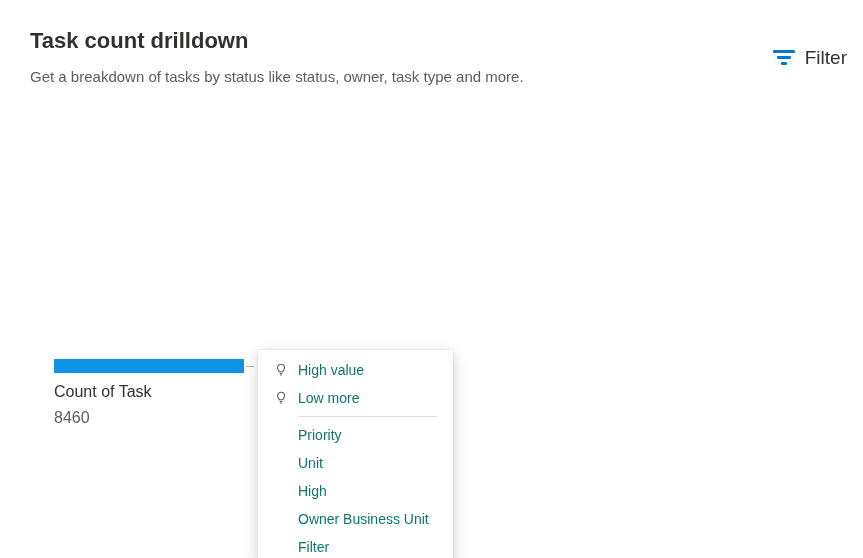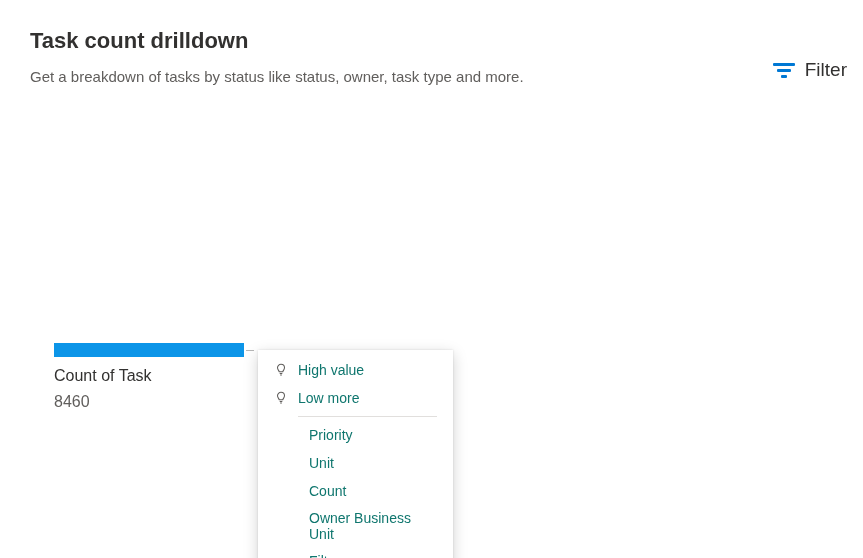--- a/index.html
+++ b/index.html
@@ -10,21 +10,21 @@
     body {
       font-family: "Segoe UI", -apple-system, BlinkMacSystemFont, sans-serif;
       background: #ffffff;
       width: 863px;
       height: 558px;
       position: relative;
     }
     .header {
       display: flex;
       justify-content: space-between;
-      align-items: flex-end;
+      align-items: center;
       padding: 14px 8px 0 30px;
     }
     .title-area {
       padding-top: 14px;
     }
     .page-title {
       font-size: 22px;
       font-weight: 600;
       color: #323130;
       margin-bottom: 14px;
@@ -55,21 +55,21 @@
     .filter-icon .bar1 { width: 22px; }
     .filter-icon .bar2 { width: 14px; }
     .filter-icon .bar3 { width: 6px; }
     .filter-label {
       font-size: 19px;
       color: #323130;
     }
     .chart-area {
       position: absolute;
       left: 54px;
-      top: 343px;
+      top: 359px;
       display: flex;
       align-items: flex-start;
     }
     .chart-block {
       width: 190px;
     }
     .chart-bar {
       height: 14px;
       background: #0c95e8;
       width: 190px;
@@ -116,21 +116,21 @@
       height: 14px;
       margin-right: 10px;
       flex-shrink: 0;
     }
     .dropdown-separator {
       height: 1px;
       background: #e1dfdd;
       margin: 4px 16px 4px 40px;
     }
     .dropdown-item.no-icon {
-      padding-left: 51px;
+      padding-left: 40px;
     }
   </style>
 </head>
 <body>
 
 <div class="header">
   <div class="title-area">
     <h1 class="page-title">Task count drilldown</h1>
     <p class="page-subtitle">Get a breakdown of tasks by status like status, owner, task type and more.</p>
   </div>
@@ -170,21 +170,21 @@
     <span>Low more</span>
   </div>
   <div class="dropdown-separator"></div>
   <div class="dropdown-item no-icon">
     <span>Priority</span>
   </div>
   <div class="dropdown-item no-icon">
     <span>Unit</span>
   </div>
   <div class="dropdown-item no-icon">
-    <span>Count</span>
+    <span>High</span>
   </div>
   <div class="dropdown-item no-icon">
     <span>Owner Business Unit</span>
   </div>
   <div class="dropdown-item no-icon">
     <span>Filter</span>
   </div>
 </div>
 
 </body></html>

